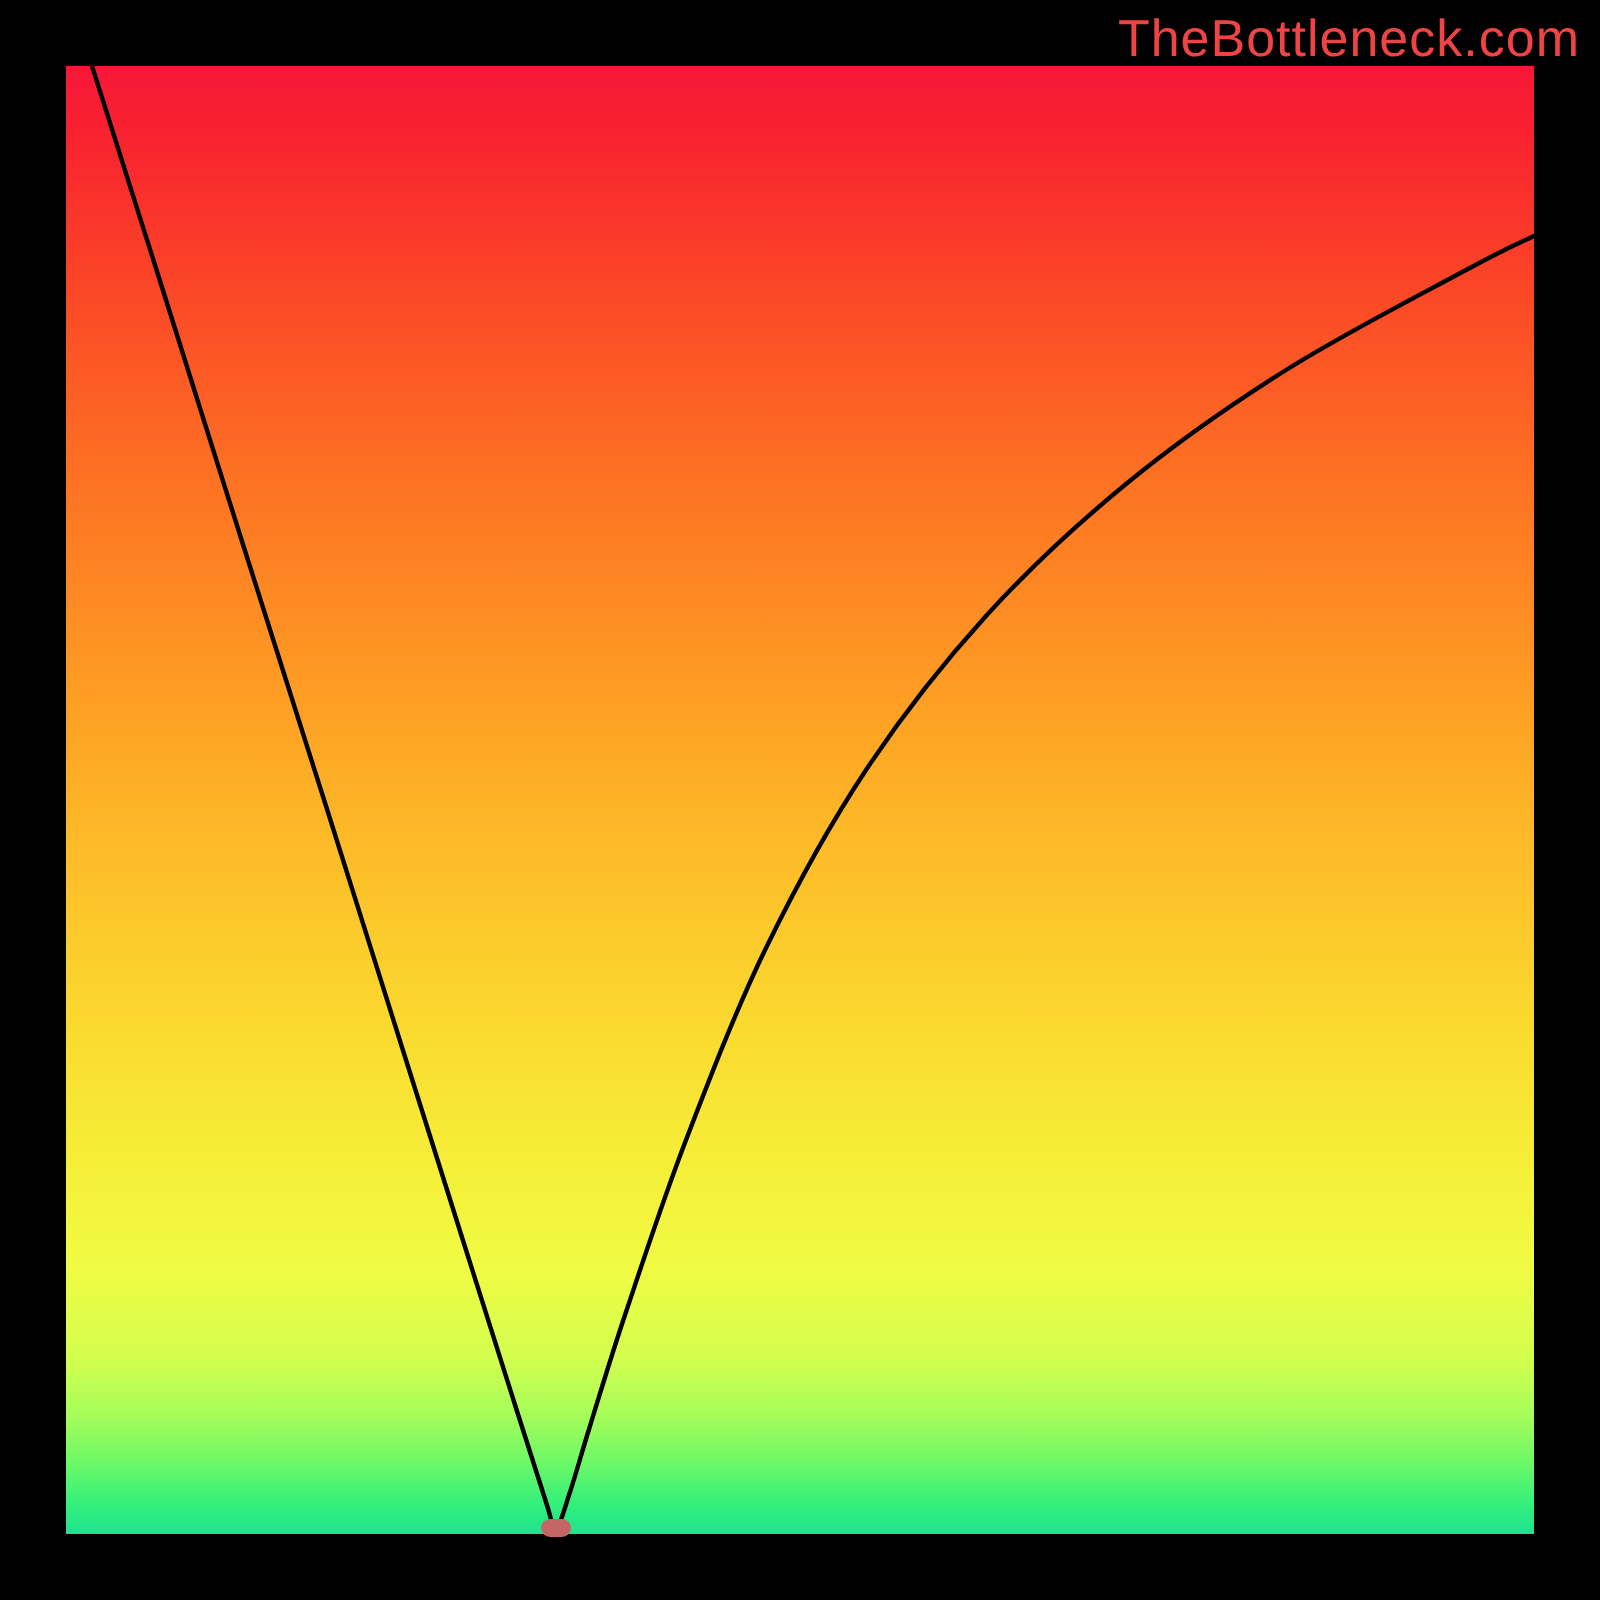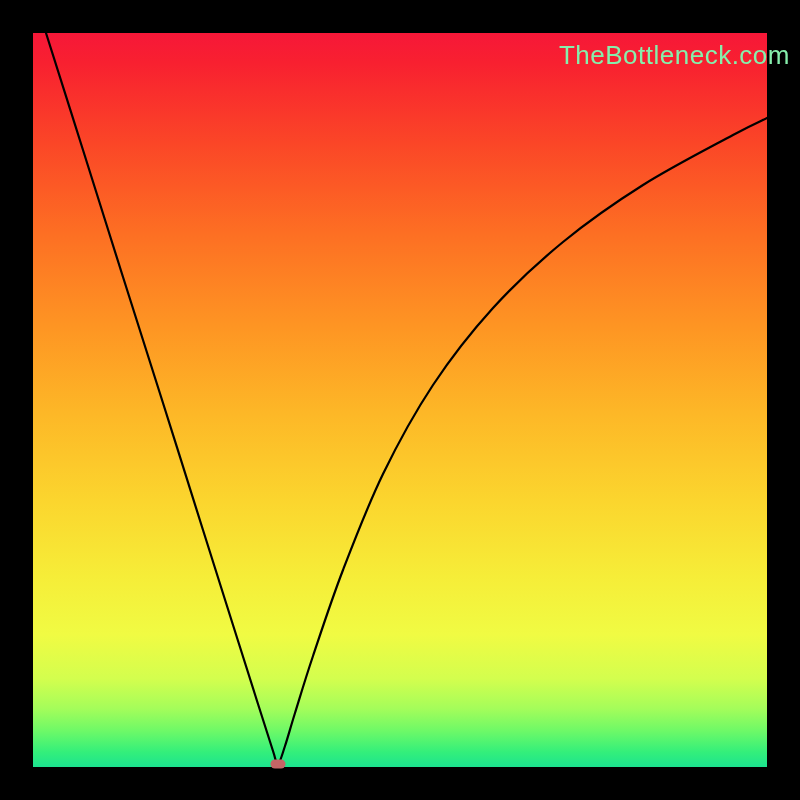--- a/index.html
+++ b/index.html
@@ -7,27 +7,26 @@
   .outer {
     width: 800px;
     height: 800px;
     background: #000;
     position: relative;
   }
   .watermark {
     position: absolute;
     top: 4px;
     right: 10px;
-    color: #86efac;
+    color: #ef4444;
     font-family: Arial, Helvetica, sans-serif;
     font-size: 26px;
     font-weight: 400;
     letter-spacing: 0.5px;
     z-index: 10;
-    margin-top: 36px;
   }
   .plot-area {
     position: absolute;
     left: 33px;
     top: 33px;
     width: 734px;
     height: 734px;
     
     background: linear-gradient(
       to bottom,

